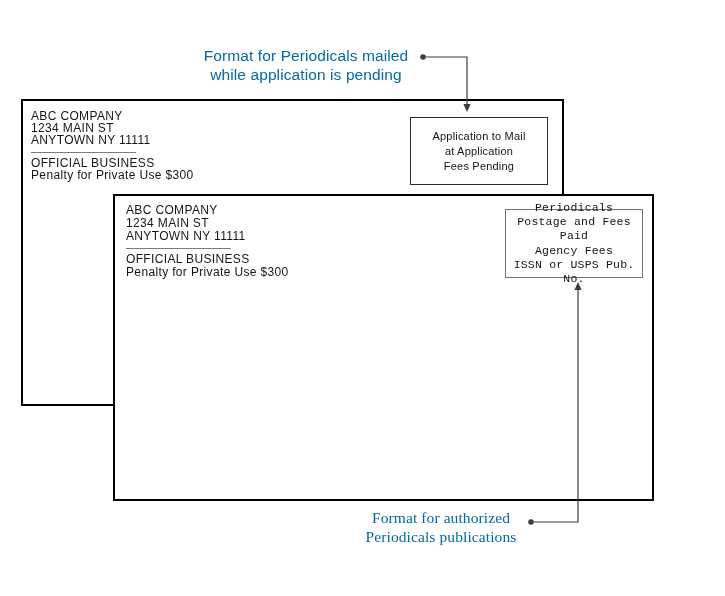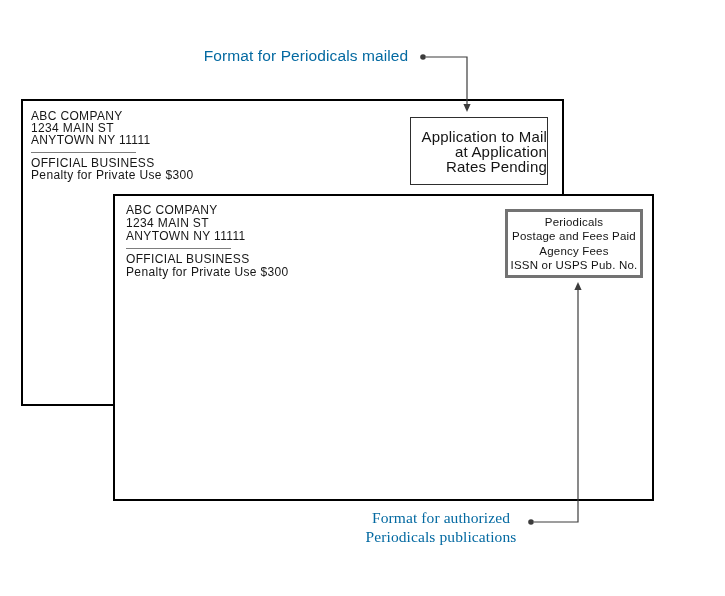--- a/index.html
+++ b/index.html
@@ -8,22 +8,22 @@
     font-family:"Liberation Sans",sans-serif;overflow:hidden;
   }
   .envelope{
     position:absolute;background:#fff;border:2px solid #000;box-sizing:border-box;
   }
   .permit-box{
     position:absolute;box-sizing:border-box;background:#fff;
     display:flex;flex-direction:column;justify-content:center;
     text-align:center;color:#141414;
   }
-  .permit-box.pending{border:1px solid #2e2e2e;font-size:15px;line-height:15px;letter-spacing:0.2px;align-items:flex-end;}
-  .permit-box.authorized{border:3px solid #737373;font-size:11.5px;line-height:14.2px;letter-spacing:0.2px;}
+  .permit-box.pending{border:1px solid #2e2e2e;font-size:11px;line-height:15px;letter-spacing:0.2px;}
+  .permit-box.authorized{border:1px solid #737373;font-size:11.5px;line-height:14.2px;letter-spacing:0.2px;font-family:Liberation Mono, monospace;}
   .addr{
     position:absolute;font-size:12px;line-height:12px;letter-spacing:0.35px;
     color:#161616;white-space:nowrap;
   }
   .addr.a2{line-height:12.8px;}
   .addr .rule{height:0;border-top:1px solid #7d7d7d;width:105px;margin:6px 0 4px 0;}
   .caption{
     position:absolute;text-align:center;font-size:15.5px;line-height:19px;color:#0369a1;
     letter-spacing:0.1px;
   }
@@ -39,21 +39,21 @@
       <div>ABC COMPANY</div>
       <div>1234 MAIN ST</div>
       <div>ANYTOWN NY 11111</div>
       <div class="rule"></div>
       <div>OFFICIAL BUSINESS</div>
       <div>Penalty for Private Use $300</div>
     </div>
     <div class="permit-box pending" style="left:387px;top:16px;width:138px;height:68px;">
       <div>Application to Mail</div>
       <div>at Application</div>
-      <div>Rates Pending</div>
+      <div>Fees Pending</div>
     </div>
   </div>
 
   <div class="envelope" style="left:113px;top:194px;width:541px;height:307px;">
     <div class="addr a2" style="left:11px;top:8px;">
       <div>ABC COMPANY</div>
       <div>1234 MAIN ST</div>
       <div>ANYTOWN NY 11111</div>
       <div class="rule"></div>
       <div>OFFICIAL BUSINESS</div>
@@ -62,20 +62,21 @@
     <div class="permit-box authorized" style="left:390px;top:13px;width:138px;height:69px;">
       <div>Periodicals</div>
       <div>Postage and Fees Paid</div>
       <div>Agency Fees</div>
       <div>ISSN or USPS Pub. No.</div>
     </div>
   </div>
 
   <div class="caption" style="left:176px;top:46px;width:260px;">
     <div>Format for Periodicals mailed</div>
+    <div>while application is pending</div>
   </div>
 
   <div class="caption" style="left:311px;top:508px;width:260px;font-family:Liberation Serif, serif;">
     <div>Format for authorized</div>
     <div>Periodicals publications</div>
   </div>
 
   <svg class="overlay" viewBox="0 0 725 596">
     <g stroke="#3c3c3c" stroke-width="1.2" fill="#3c3c3c">
 

